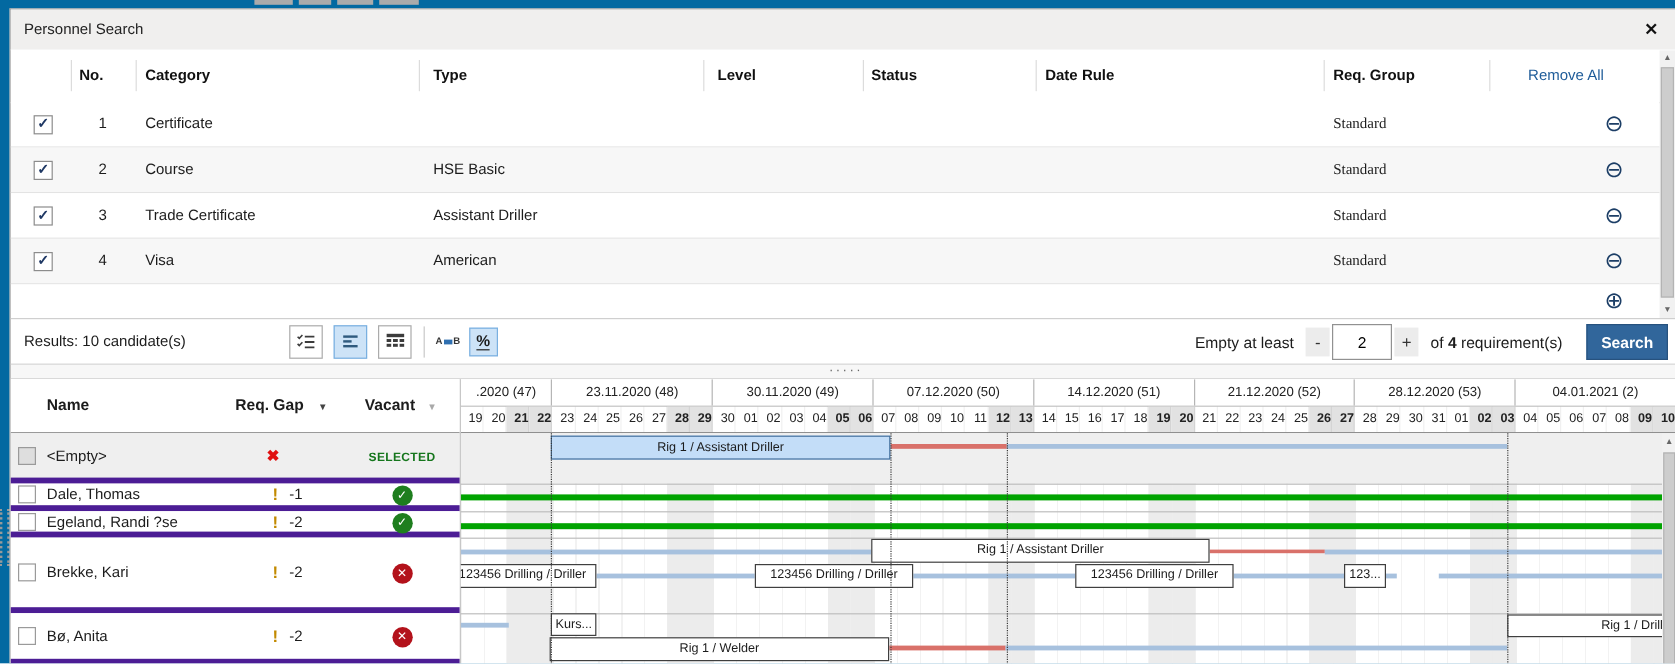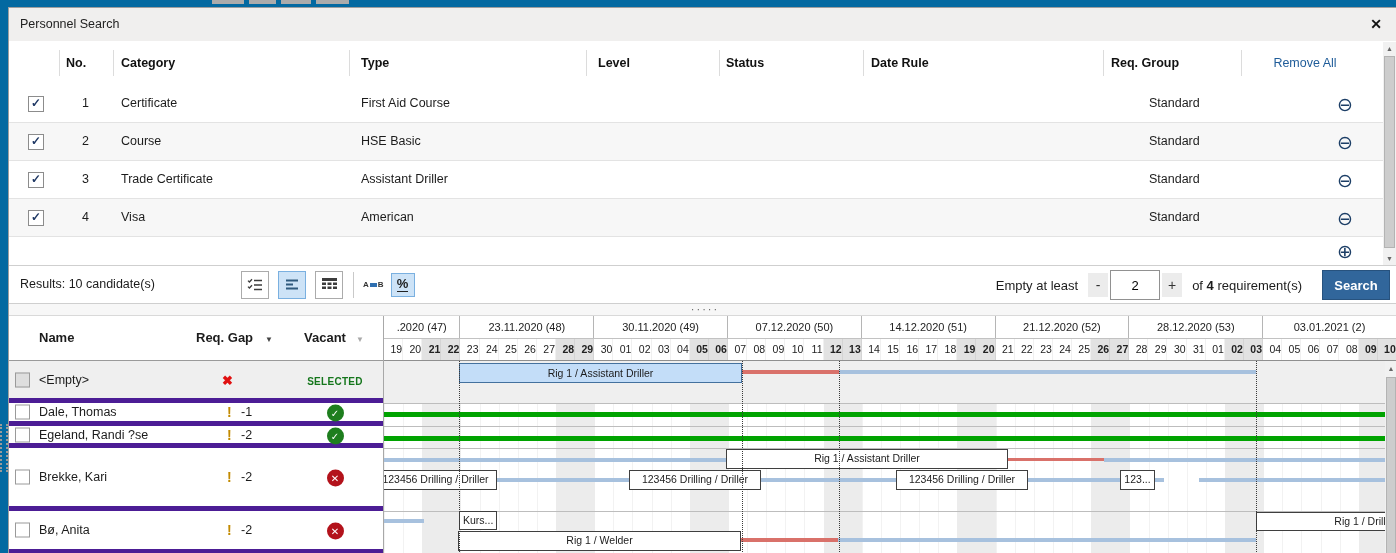--- a/index.html
+++ b/index.html
@@ -18,21 +18,21 @@
   .tbl-header{position:absolute;left:0;top:33px;right:0;height:44px;background:#fff;border-bottom:1px solid #c9c9c9;}
   .th{position:absolute;top:0;line-height:44px;font-weight:bold;font-size:12.5px;color:#111;white-space:nowrap;}
   .vsep{position:absolute;top:9px;height:26px;width:1px;background:#dcdcdc;}
   .remove-all{position:absolute;left:1240px;width:112px;text-align:center;line-height:44px;font-size:12.5px;color:#1f5c99;cursor:pointer;}
   #req-rows{position:absolute;left:0;top:77px;right:13px;}
   .req-row{position:relative;height:37px;border-bottom:1px solid #e3e3e3;background:#fff;}
   .req-row.alt{background:#f7f7f7;}
   .cell{position:absolute;top:0;height:37px;line-height:37px;font-size:12.5px;color:#1c1c1c;white-space:nowrap;}
   .c-no{left:52px;width:28px;text-align:right;}
   .c-cat{left:112px;} .c-type{left:352px;} .c-level{left:589px;} .c-status{left:717px;}
-  .c-date{left:862px;} .c-group{left:1140px;}
+  .c-date{left:862px;} .c-group{left:1102px;font-family:Liberation Serif, serif;}
   .cb{position:absolute;left:19px;top:50%;transform:translateY(-50%);width:14px;height:14px;background:#fff;
       border:1px solid #8c8c8c;font-size:12px;line-height:13px;text-align:center;color:#1f3864;font-weight:bold;cursor:pointer;}
   .rm-icon{position:absolute;left:1328px;top:50%;transform:translateY(-50%);font-size:19px;color:#1c3e66;
       font-family:"DejaVu Sans",sans-serif;cursor:pointer;line-height:19px;}
   .plus-row{position:absolute;left:0;top:229px;right:13px;height:28px;background:#fff;}
   .add-icon{position:absolute;left:1328px;top:3px;font-size:19px;color:#1c3e66;font-family:"DejaVu Sans",sans-serif;cursor:pointer;}
   
   .sb{position:absolute;background:#f1f1f1;}
   .sb-arrow{position:absolute;left:0;width:100%;text-align:center;font-size:7px;color:#666;line-height:13px;cursor:pointer;}
   .sb-thumb{position:absolute;left:1px;right:1px;background:#cdcdcd;border:1px solid #b3b3b3;box-sizing:border-box;cursor:pointer;}
@@ -130,21 +130,20 @@
       <span class="th" style="left:862px">Date Rule</span>
       <span class="th" style="left:1102px">Req. Group</span>
       <span class="remove-all">Remove All</span>
     </div>
 
     <div id="req-rows">
         <div class="req-row">
           <span class="cb">✓</span>
           <span class="cell c-no">1</span>
           <span class="cell c-cat">Certificate</span>
-          <span class="cell c-type">First Aid Course</span>
           <span class="cell c-level"></span>
           <span class="cell c-status"></span>
           <span class="cell c-date"></span>
           <span class="cell c-group">Standard</span>
           <span class="rm-icon">⊖</span>
         </div>
         <div class="req-row alt">
           <span class="cb">✓</span>
           <span class="cell c-no">2</span>
           <span class="cell c-cat">Course</span>
@@ -286,21 +285,21 @@
 
     <div class="gantt-panel">
       <div id="g-weeks">
           <div class="wcell" style="width: 76.4528px;">.2020 (47)</div>
           <div class="wcell" style="width: 133.792px;">23.11.2020 (48)</div>
           <div class="wcell" style="width: 133.792px;">30.11.2020 (49)</div>
           <div class="wcell" style="width: 133.792px;">07.12.2020 (50)</div>
           <div class="wcell" style="width: 133.792px;">14.12.2020 (51)</div>
           <div class="wcell" style="width: 133.792px;">21.12.2020 (52)</div>
           <div class="wcell" style="width: 133.792px;">28.12.2020 (53)</div>
-          <div class="wcell" style="width: 133.792px;">03.01.2021 (2)</div>
+          <div class="wcell" style="width: 133.792px;">04.01.2021 (2)</div>
         </div>
       <div id="g-days">
           <div class="dcell" style="width: 19.1132px;">19</div>
           <div class="dcell" style="width: 19.1132px;">20</div>
           <div class="dcell we" style="width: 19.1132px;">21</div>
           <div class="dcell we" style="width: 19.1132px;">22</div>
           <div class="dcell" style="width: 19.1132px;">23</div>
           <div class="dcell" style="width: 19.1132px;">24</div>
           <div class="dcell" style="width: 19.1132px;">25</div>
           <div class="dcell" style="width: 19.1132px;">26</div>

